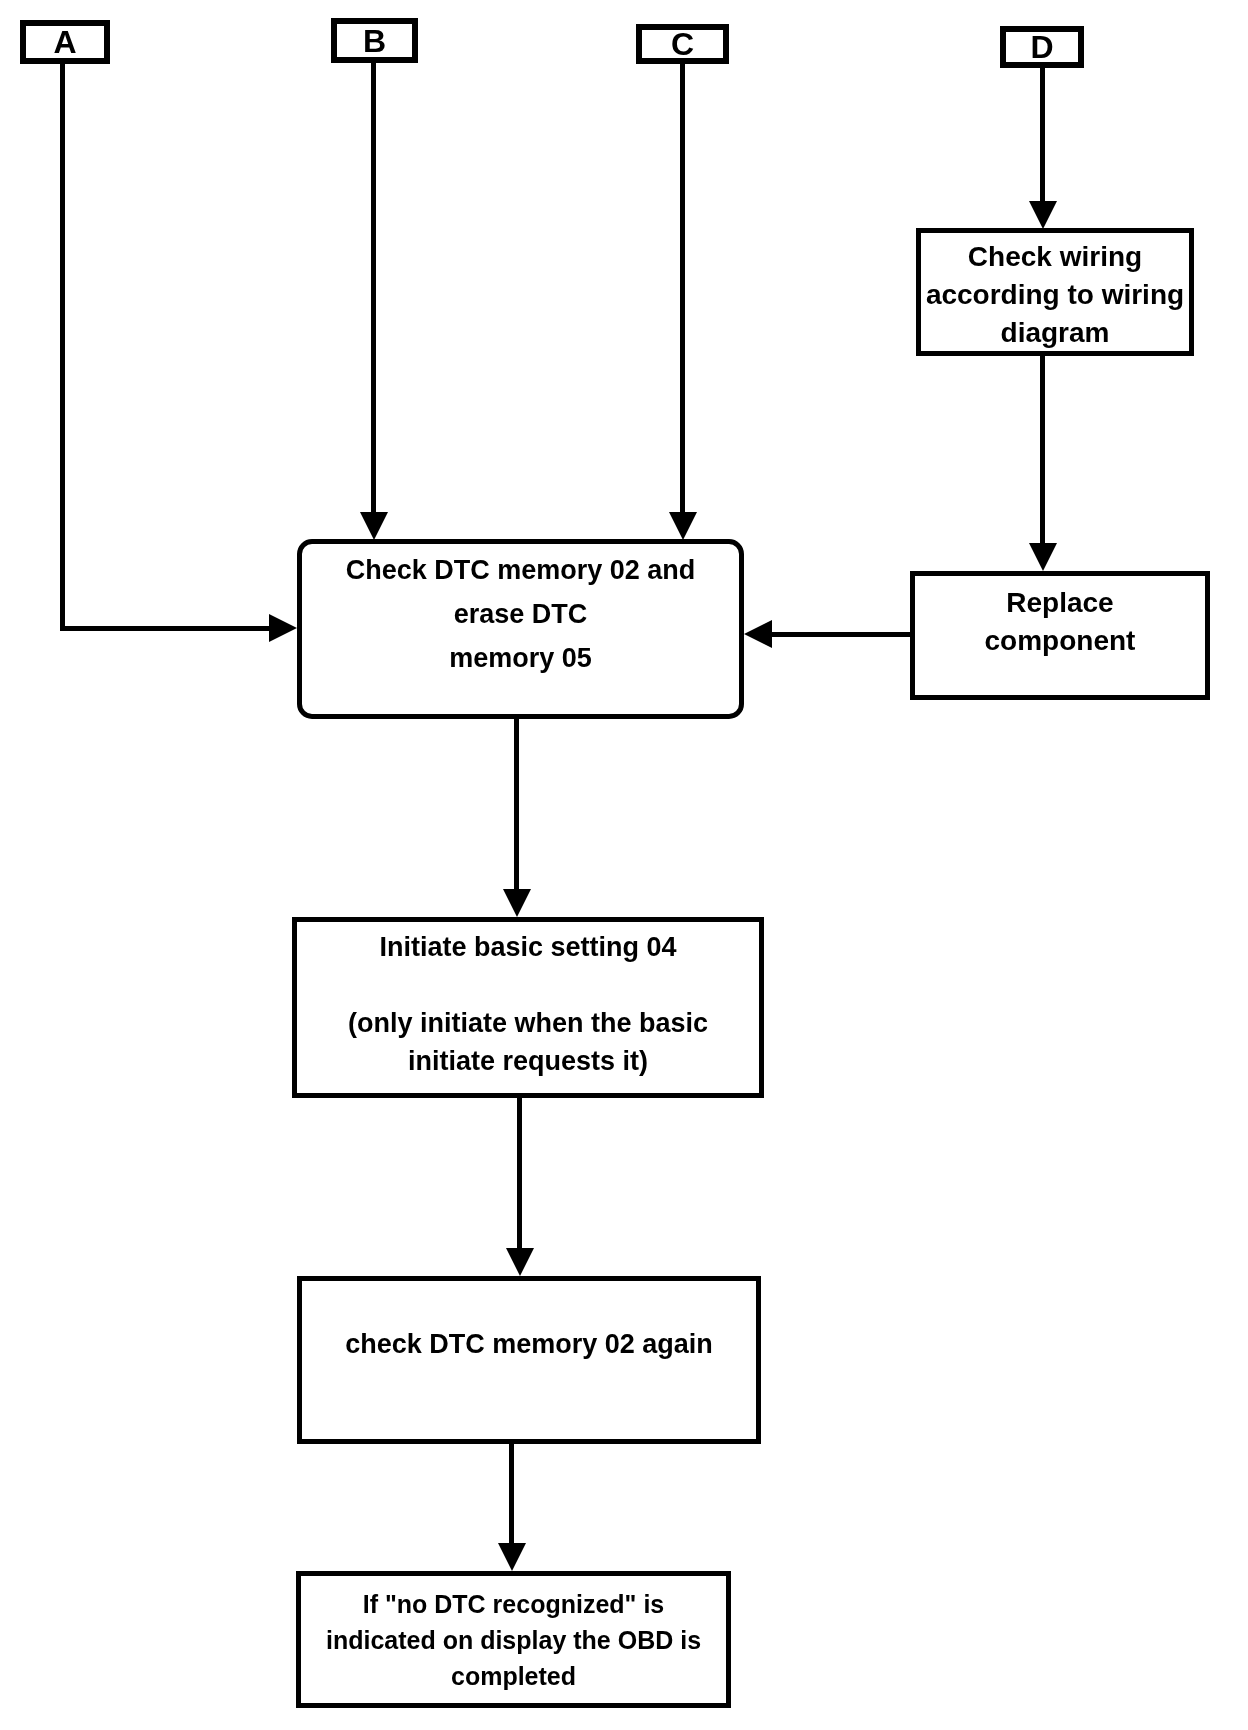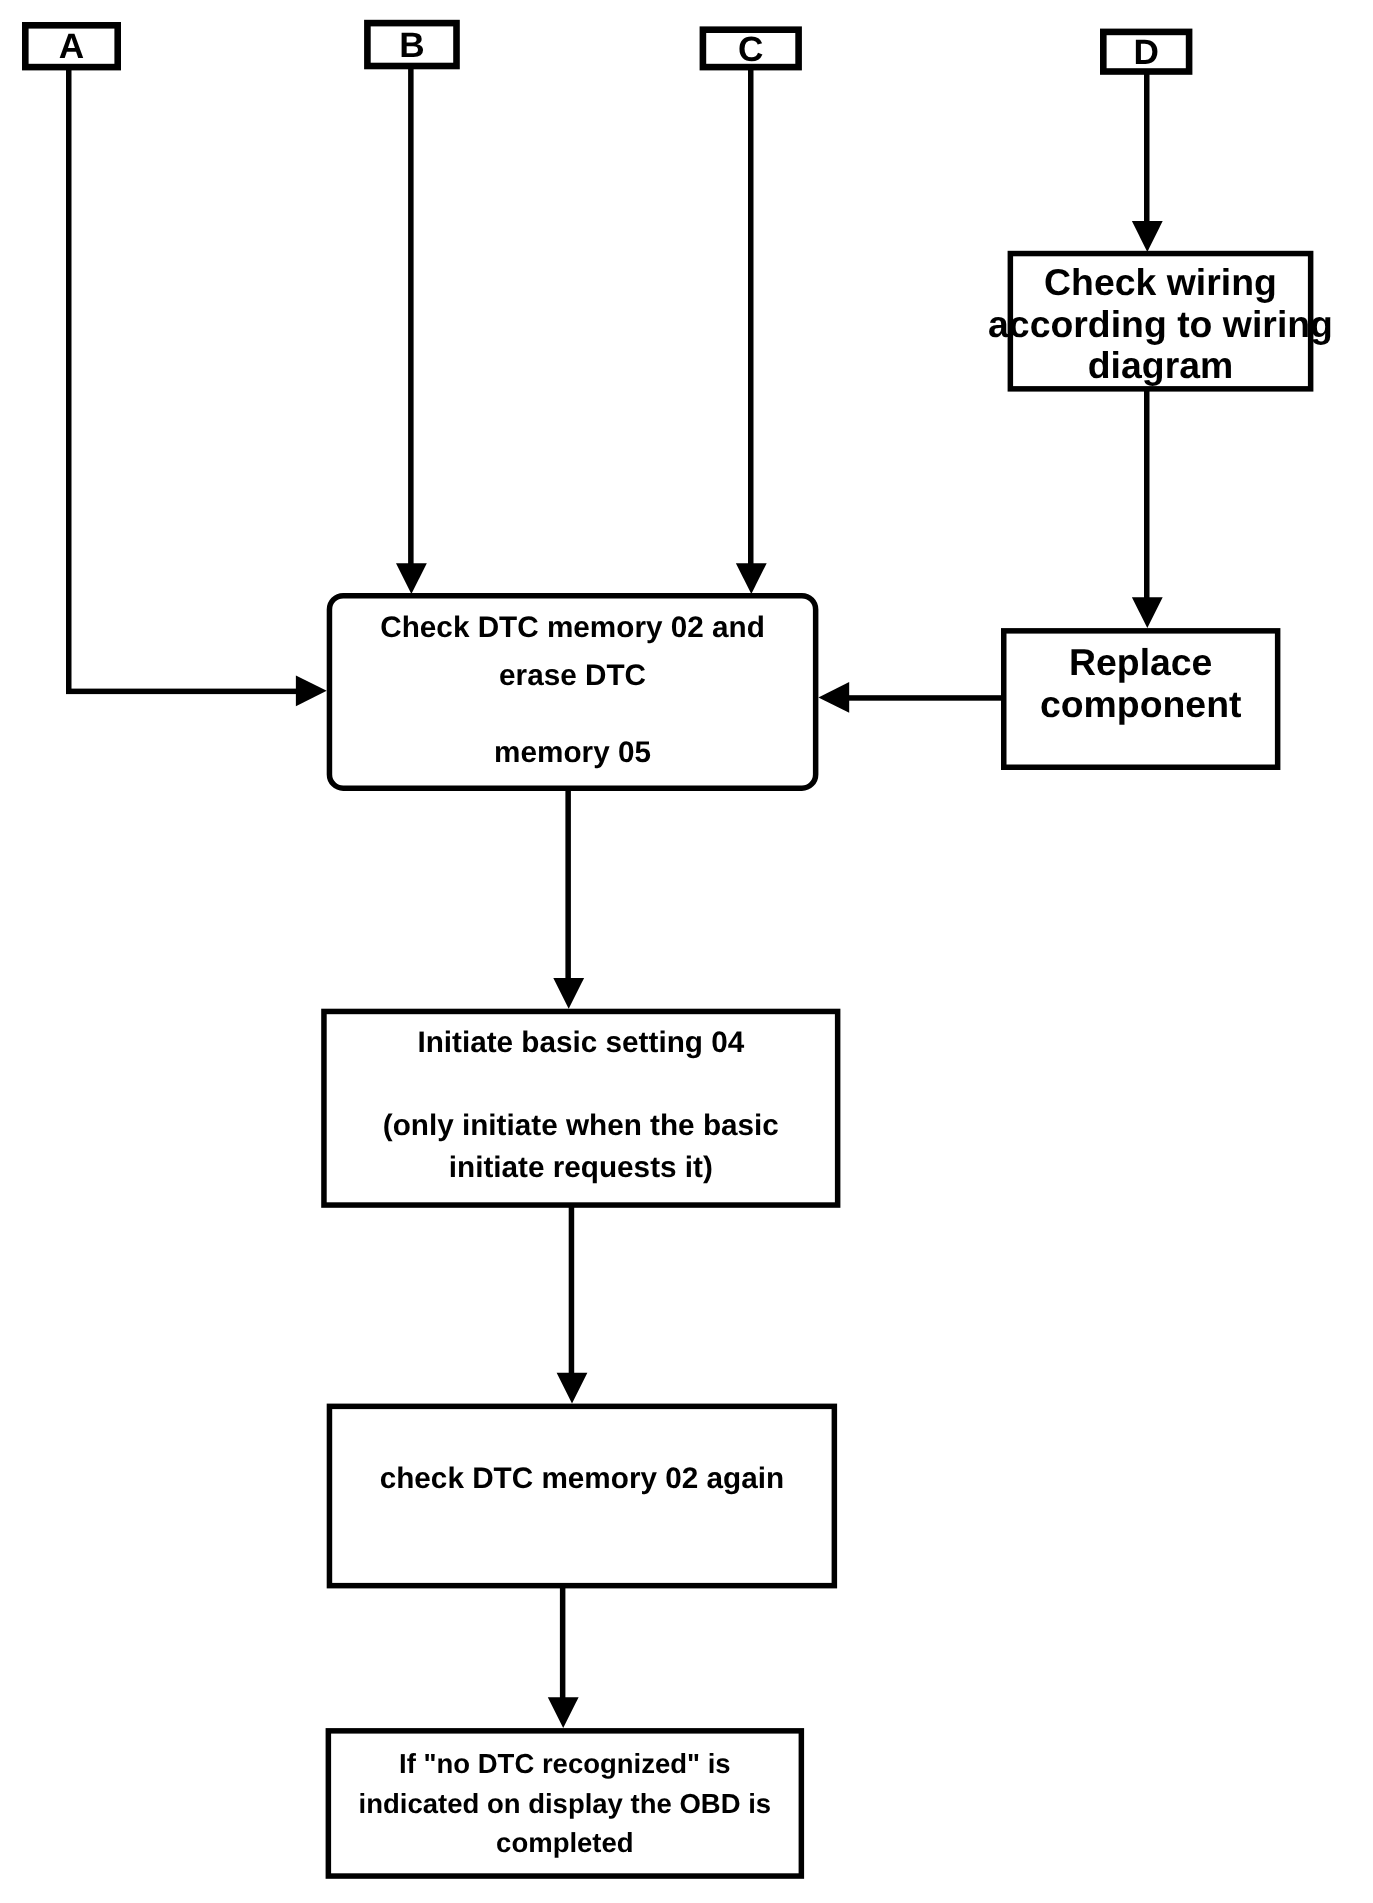--- a/index.html
+++ b/index.html
@@ -33,22 +33,22 @@
   .letter {
     border-width: 6px;
     flex-direction: row;
     justify-content: center;
     align-items: center;
     font-size: 32px;
     line-height: 1;
   }
   .ln { display: block; }
   .gap38 { margin-top: 38px; }
-  .gap26 { margin-top: 26px; }
-  .fs26 { font-size: 34px; }
+  .gap26 { }
+  .fs26 { font-size: 28px; }
   .fs25 { font-size: 25px; line-height: 36px; }
   .vcenter { justify-content: center; }
   .line {
     position: absolute;
     background: #000000;
   }
   .arrow {
     position: absolute;
     width: 0;
     height: 0;
@@ -86,21 +86,21 @@
   <div class="node letter" style="left:1000px; top:26px; width:84px; height:42px;">
     <span class="ln">D</span>
   </div>
 
   <div class="node fs26" style="left:916px; top:228px; width:278px; height:128px; padding-top:5px;">
     <span class="ln">Check wiring</span>
     <span class="ln">according to wiring</span>
     <span class="ln">diagram</span>
   </div>
 
-  <div class="node fs26" style="left:910px; top:571px; width:254px; height:129px; padding-top:8px;">
+  <div class="node fs26" style="left:910px; top:571px; width:300px; height:129px; padding-top:8px;">
     <span class="ln">Replace</span>
     <span class="ln">component</span>
   </div>
 
   <div class="node" style="left:297px; top:539px; width:447px; height:180px; padding-top:4px; line-height:44px;border-radius:15px;">
     <span class="ln">Check DTC memory 02 and</span>
     <span class="ln">erase DTC</span>
     <span class="ln gap26">memory 05</span>
   </div>
 

